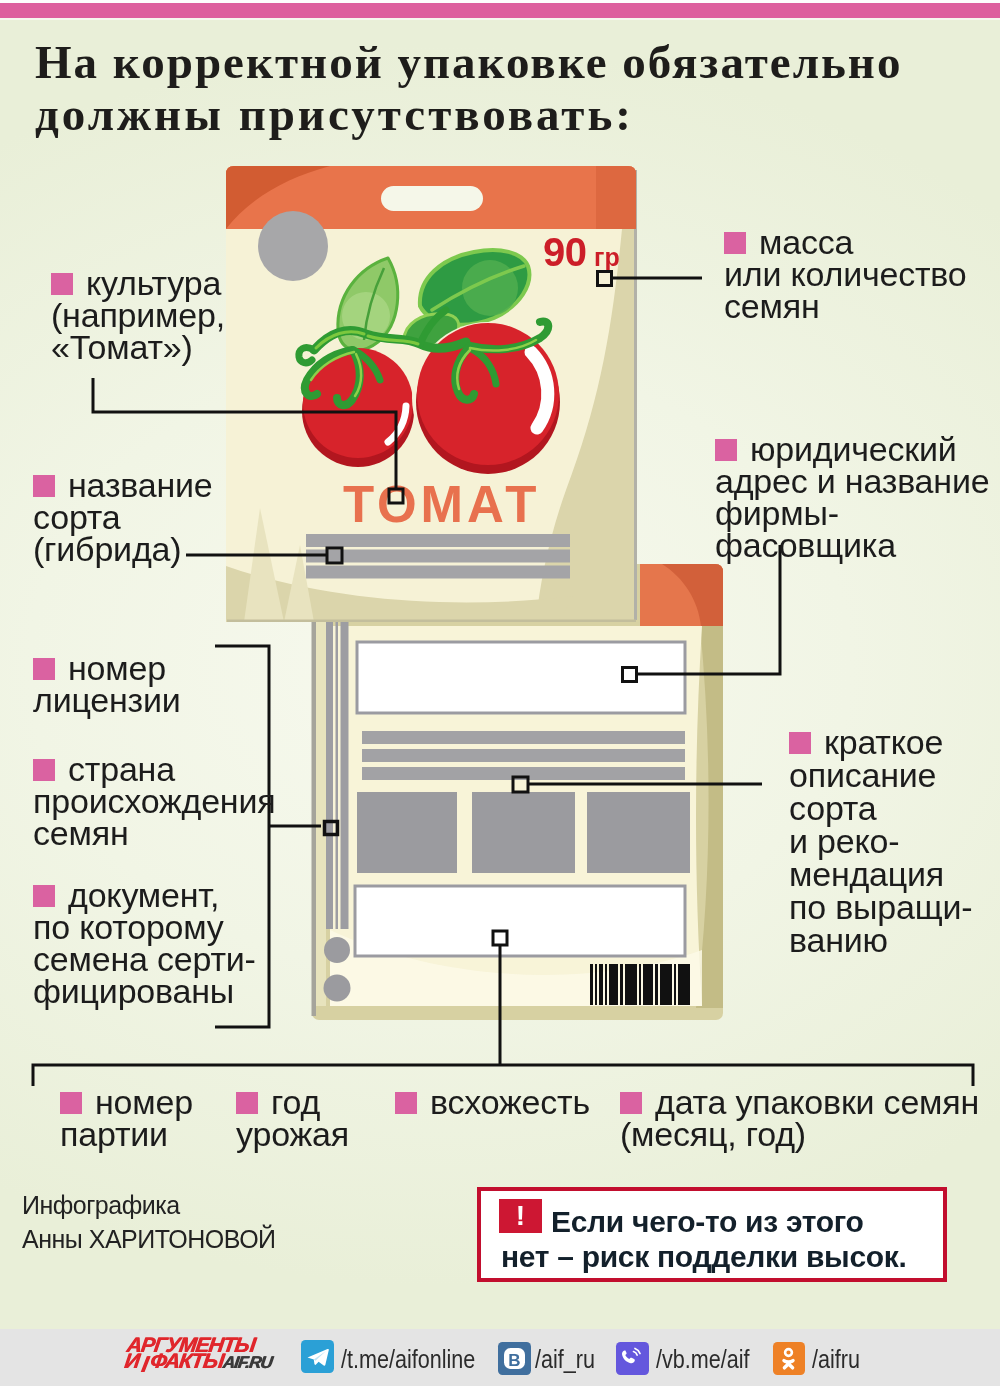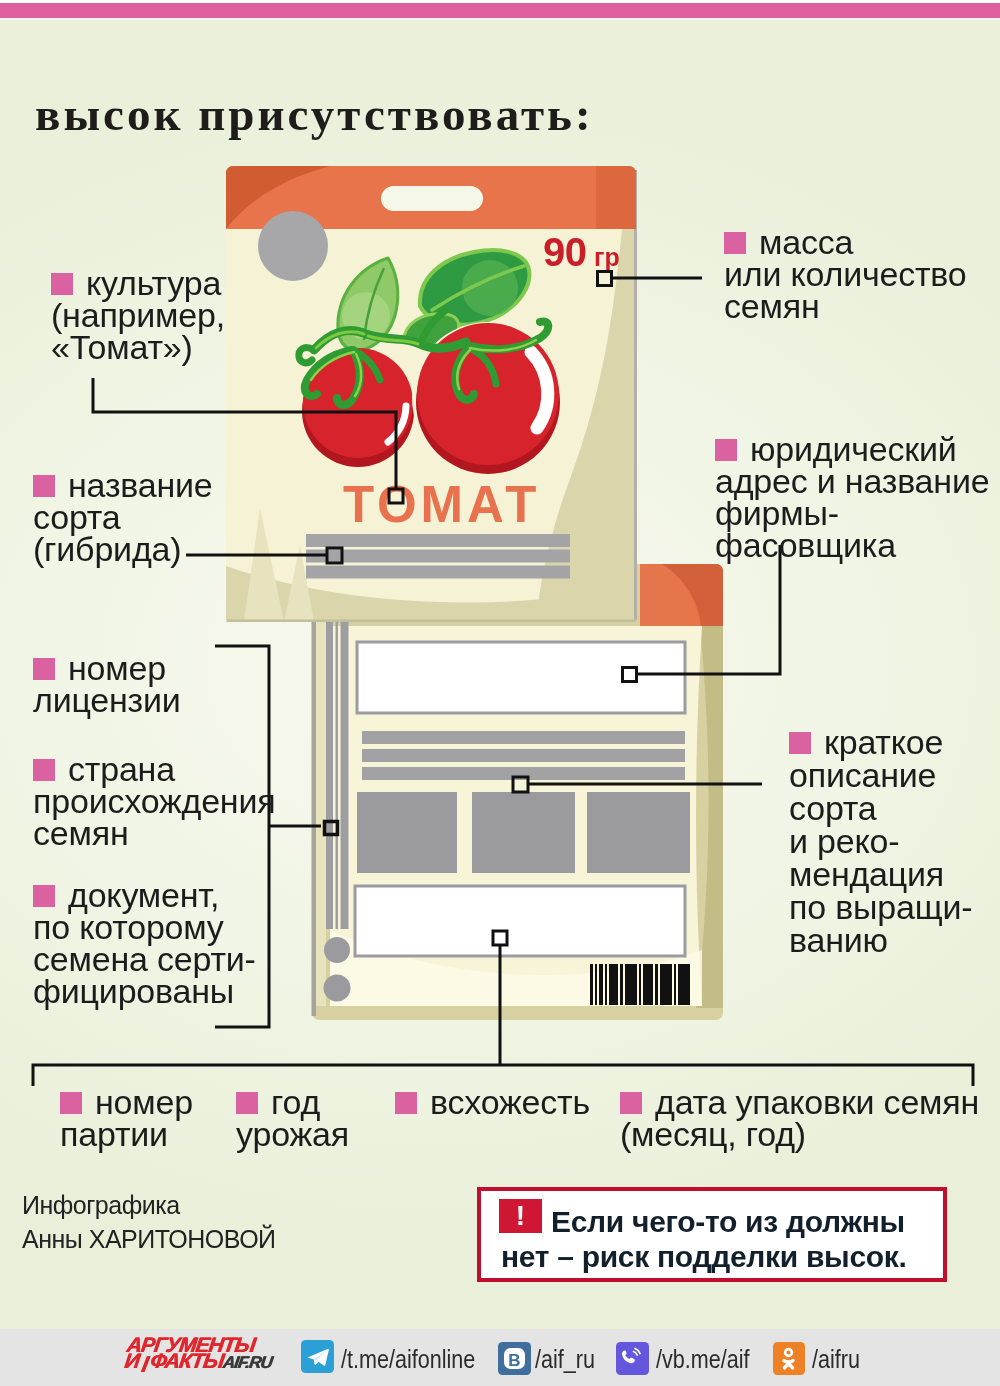--- a/index.html
+++ b/index.html
@@ -11,21 +11,21 @@
   .b{display:inline-block;width:22px;height:22px;background:#da62a1;margin-right:13px;vertical-align:baseline;}
 </style>
 </head>
 <body>
 
 <div class="abs" style="left:0;top:0;width:1000px;height:3px;background:#fdfdfd;"></div>
 
 <div class="abs" style="left:0;top:3px;width:1000px;height:15px;background:#dd5f9e;"></div>
 <div class="abs" style="left:0;top:18px;width:1000px;height:2px;background:#f6f8ee;"></div>
 
-<div class="abs" style="left:35px;top:36px;width:980px;font-family:'Liberation Serif',serif;font-weight:bold;font-size:47px;line-height:52px;color:#1e1d1b;"><br><span style="letter-spacing:3px;">высок присутствовать:</span></div>
+<div class="abs" style="left:35px;top:36px;width:980px;font-family:'Liberation Serif',serif;font-weight:bold;font-size:47px;line-height:52px;color:#1e1d1b;"><span style="letter-spacing:2px;">На корректной упаковке обязательно</span><br><span style="letter-spacing:3px;">должны присутствовать:</span></div>
 
 <svg class="abs" style="left:0;top:0;" width="1000" height="1386" viewBox="0 0 1000 1386">
 
   <g>
 
     <rect x="312" y="564" width="411" height="456" rx="7" fill="#d7d1a2"></rect>
 
     <path d="M700,626 C712,750 712,880 696,1008 L723,1008 L723,626 Z" fill="#c3bc86"></path>
 
     <rect x="311.5" y="570" width="4.5" height="446" fill="#a5a49b"></rect>
@@ -226,21 +226,21 @@
 <div class="lbl" style="left:395px;top:1086px;"><span class="b"></span>всхожесть</div>
 
 <div class="lbl" style="left:620px;top:1086px;"><span class="b"></span>дата упаковки семян<br>(месяц, год)</div>
 
 <div class="abs" style="left:22px;top:1188px;font-size:25px;line-height:34px;color:#222;letter-spacing:-0.5px;">Инфографика<br>Анны ХАРИТОНОВОЙ</div>
 
 <div class="abs" style="left:477px;top:1187px;width:462px;height:87px;background:#ffffff;border:4px solid #c20e2e;"></div>
 
 <div class="abs" style="left:499px;top:1199px;width:43px;height:34px;background:#cd1733;color:#fff;font-weight:bold;font-size:28px;text-align:center;line-height:34px;">!</div>
 
-<div class="abs" style="left:501px;top:1204px;width:445px;font-size:30px;line-height:35px;font-weight:bold;color:#13202b;letter-spacing:-0.3px;"><span style="margin-left:50px;">Если чего-то из должны</span><br>нет – риск подделки высок.</div>
+<div class="abs" style="left:501px;top:1204px;width:445px;font-size:30px;line-height:35px;font-weight:bold;color:#13202b;letter-spacing:-0.3px;"><span style="margin-left:50px;">Если чего-то из этого</span><br>нет – риск подделки высок.</div>
 
 <div class="abs" style="left:0;top:1329px;width:1000px;height:57px;background:#e4e4e4;"></div>
 
 <div class="abs" style="left:128px;top:1336px;width:160px;font-style:italic;font-weight:bold;color:#e0262c;transform:skewX(-8deg);transform-origin:left top;">
   <div style="font-size:21px;line-height:17px;letter-spacing:-1px;text-shadow:0.7px 0 0 #e0262c;">АРГУМЕНТЫ</div>
   <div style="font-size:21px;line-height:16px;letter-spacing:-1px;text-shadow:0.7px 0 0 #e0262c;">И<span style="font-size:15px;">❙</span>ФАКТЫ<span style="color:#3a3a3a;font-size:17px;text-shadow:0.7px 0 0 #3a3a3a;">AIF.RU</span></div>
 </div>
 
 <svg class="abs" style="left:0;top:1329px;" width="1000" height="57" viewBox="0 0 1000 57">
 

